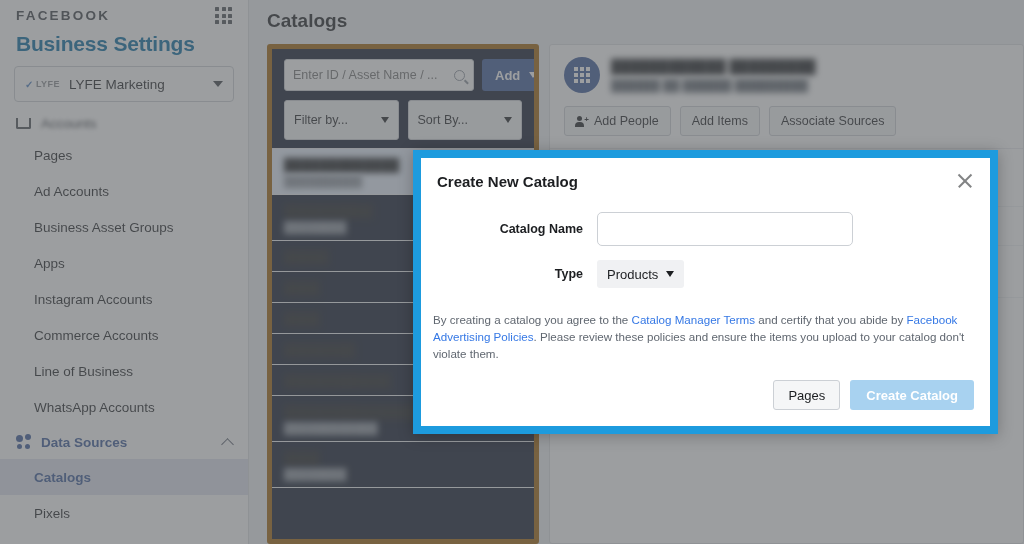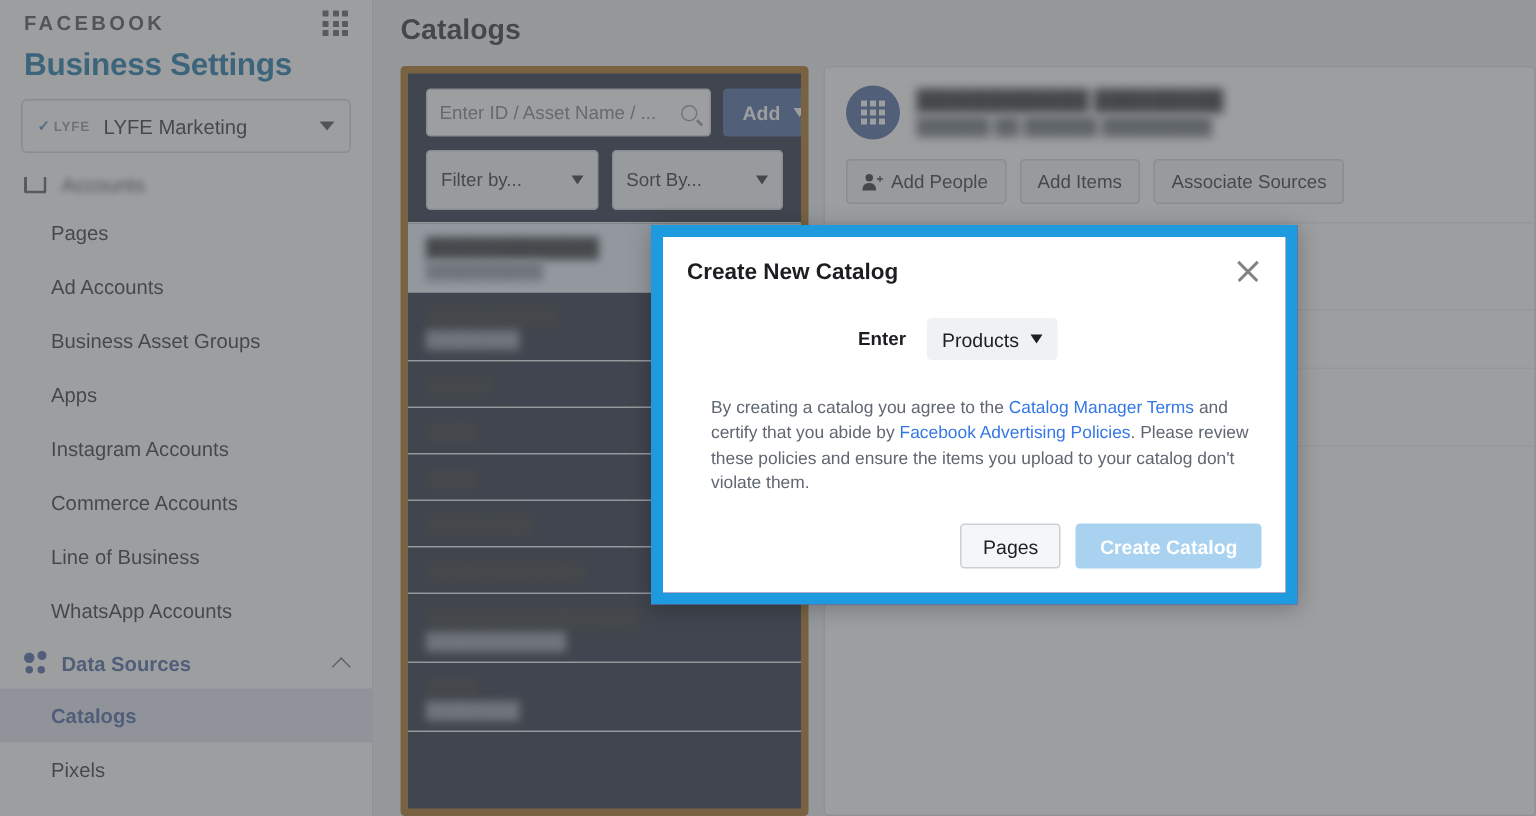--- a/index.html
+++ b/index.html
@@ -184,24 +184,24 @@
   .person-icon .b{position:absolute;width:9px;height:5px;border-radius:4px 4px 0 0;background:#1c1e21;left:-1px;top:6px;}
   .person-icon .p{position:absolute;color:#1c1e21;font-size:8px;right:-2px;top:-1px;font-weight:700;}
   .detail-body { border-top:1px solid #e9ebee; }
   .detail-row {
     padding: 12px 14px; border-bottom:1px solid #f0f1f3;
     font-size:12.5px; color:#1c1e21; white-space:nowrap;
   }
 
   
   .modal-wrap {
-    position:absolute; left:434px; top:150px;
-    width: 431px; z-index: 100;
+    position:absolute; left:413px; top:150px;
+    width: 585px; z-index: 100;
     border: 8px solid #1d9bde;
-    background:#be185d;
+    background:#d946ef;
     box-shadow: 0 2px 14px rgba(0,0,0,0.25);
   }
   .modal { background:#fff; }
   .modal-head {
     display:flex; align-items:center; padding: 14px 16px 6px 16px;
   }
   .modal-title { font-size:15px; font-weight:700; color:#1c1e21; flex:1; }
   .x-btn {
     width:18px;height:18px;position:relative;cursor:pointer;opacity:0.55;
   }
@@ -224,21 +224,21 @@
   }
   .type-select {
     height:28px; background:#f0f1f3; border:none; border-radius:3px;
     display:flex; align-items:center; gap:8px; padding: 0 10px;
     font-size:13px; color:#1c1e21; cursor:pointer;
   }
   .type-select .caret { width:0;height:0;border-left:4.5px solid transparent;
     border-right:4.5px solid transparent;border-top:6px solid #1c1e21; }
 
   .legal {
-    padding: 6px 16px 0 32px;
+    padding: 6px 16px 0 12px;
     font-size: 11.6px; line-height: 1.45; color:#606770;
   }
   .legal a { color:#3578e5; text-decoration:none; cursor:pointer; }
 
   .modal-foot {
     display:flex; justify-content:flex-end; align-items:center; gap:10px;
     padding: 18px 16px 16px 16px;
   }
   .btn-cancel {
     height:30px; padding:0 14px; border-radius:3px;
@@ -461,21 +461,25 @@
   <div class="modal-wrap">
     <div class="modal">
 
       <div class="modal-head">
         <div class="modal-title">Create New Catalog</div>
         <div class="x-btn"></div>
       </div>
 
       <div class="modal-form">
         <div class="form-row">
-          <div class="form-label">Enter</div>
+          <div class="form-label">Catalog Name</div>
+          <input class="name-input" type="text" placeholder="" style="">
+        </div>
+        <div class="form-row">
+          <div class="form-label">Type</div>
           <div class="type-select">
             <span>Products</span>
             <span class="caret"></span>
           </div>
         </div>
       </div>
 
       <div class="legal"><span>By creating a catalog you agree to the </span><a href="#">Catalog Manager Terms</a><span> and certify that you abide by </span><a href="#">Facebook Advertising Policies</a><span>. Please review these policies and ensure the items you upload to your catalog don't violate them.</span></div>
 
       <div class="modal-foot">

